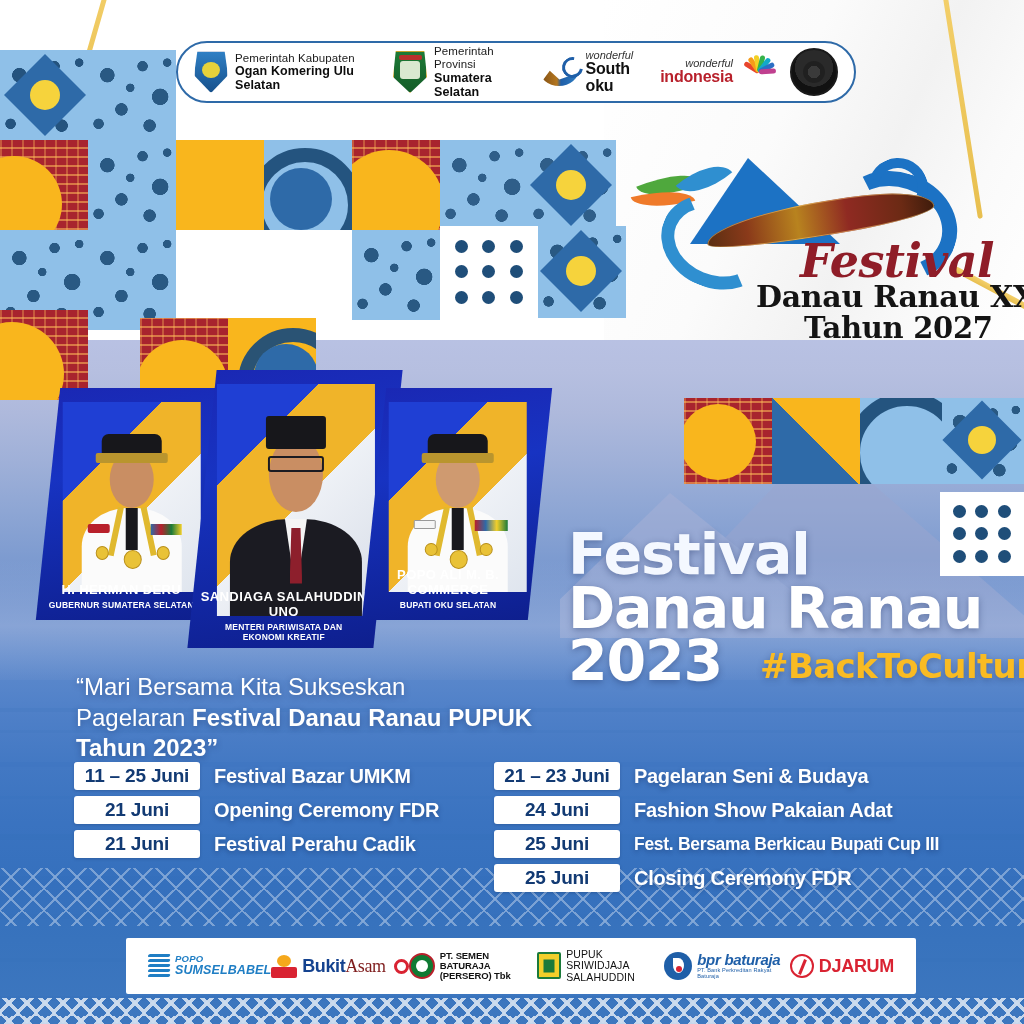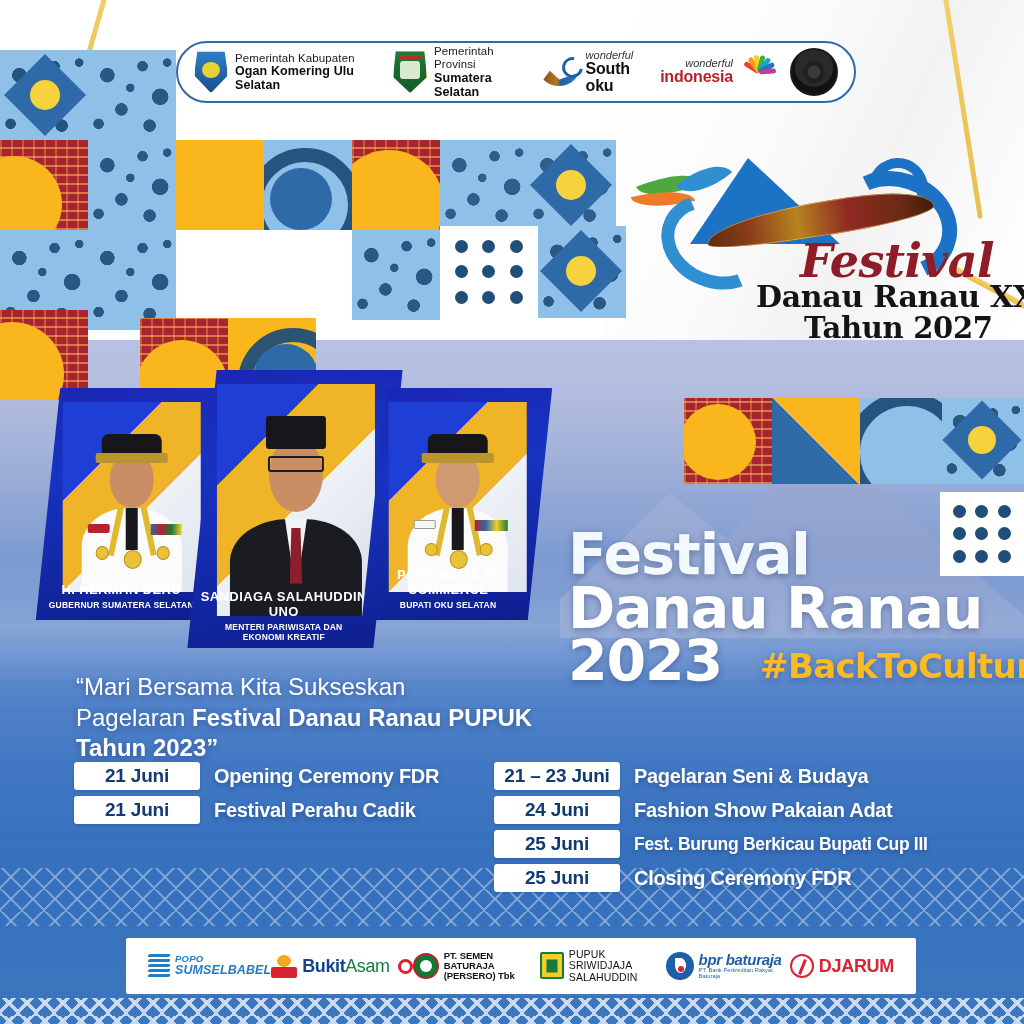--- a/index.html
+++ b/index.html
@@ -308,21 +308,21 @@
 
   .sumsel-mark{width:22px;height:26px;position:relative;}
   .sumsel-mark i{position:absolute;left:0;width:22px;height:3.4px;background:#1f7ec4;border-radius:2px;transform:skewX(-22deg);}
   .sumsel-t1{font-size:9.5px;color:#1f7ec4;font-style:italic;font-weight:bold;letter-spacing:.2px;}
   .sumsel-t2{font-size:12.5px;color:#1f7ec4;font-style:italic;font-weight:bold;letter-spacing:.1px;}
 
   .bukit-mark{width:26px;height:24px;position:relative;}
   .bukit-mark:before{content:"";position:absolute;left:0;bottom:0;width:26px;height:11px;background:#d92332;border-radius:2px;}
   .bukit-mark:after{content:"";position:absolute;left:6px;top:1px;width:14px;height:12px;border-radius:50%;background:#f5a81c;}
   .bukit-t{font-size:18px;color:#14428f;font-weight:bold;letter-spacing:-.4px;}
-  .bukit-t span{font-weight:normal;color:#15803d;}
+  .bukit-t span{font-weight:normal;color:#7f1d1d;font-family:Liberation Serif, serif;}
   .bukit-dot{width:9px;height:9px;border-radius:50%;border:3px solid #d92332;margin-left:3px;}
 
   .semen-mark{
     width:26px;height:26px;border-radius:50%;background:#0f7a33;
     border:2px solid #b8202b;box-sizing:border-box;position:relative;
   }
   .semen-mark:after{content:"";position:absolute;left:50%;top:50%;transform:translate(-50%,-50%);width:12px;height:12px;border-radius:50%;background:#fff;}
   .semen-t1{font-size:9.5px;color:#111;font-weight:bold;letter-spacing:-.1px;}
   .semen-t2{font-size:9.5px;color:#111;font-weight:bold;letter-spacing:-.1px;}
 
@@ -631,41 +631,45 @@
   <div class="quote">
     <span>“Mari Bersama Kita Sukseskan</span><br>
     <span>Pagelaran </span><b>Festival  Danau Ranau PUPUK</b><br>
     <b>Tahun 2023”</b>
   </div>
 
   <div class="sched">
     <div class="sched-cols">
       <div class="col left">
         <div class="srow">
+          <div class="chip">11 – 25 Juni</div>
+          <div class="sdesc">Festival Bazar UMKM</div>
+        </div>
+        <div class="srow">
           <div class="chip">21 Juni</div>
           <div class="sdesc">Opening Ceremony FDR</div>
         </div>
         <div class="srow">
           <div class="chip">21 Juni</div>
           <div class="sdesc">Festival Perahu Cadik</div>
         </div>
       </div>
 
       <div class="col right">
         <div class="srow">
           <div class="chip">21 – 23 Juni</div>
           <div class="sdesc">Pagelaran Seni &amp; Budaya</div>
         </div>
         <div class="srow">
           <div class="chip">24 Juni</div>
           <div class="sdesc">Fashion Show Pakaian Adat</div>
         </div>
         <div class="srow">
           <div class="chip">25 Juni</div>
-          <div class="sdesc small">Fest. Burung Berkicau Bupati Cup III</div>
+          <div class="sdesc small">Fest. Bersama Berkicau Bupati Cup III</div>
         </div>
         <div class="srow">
           <div class="chip">25 Juni</div>
           <div class="sdesc">Closing Ceremony FDR</div>
         </div>
       </div>
     </div>
   </div>
 
 

